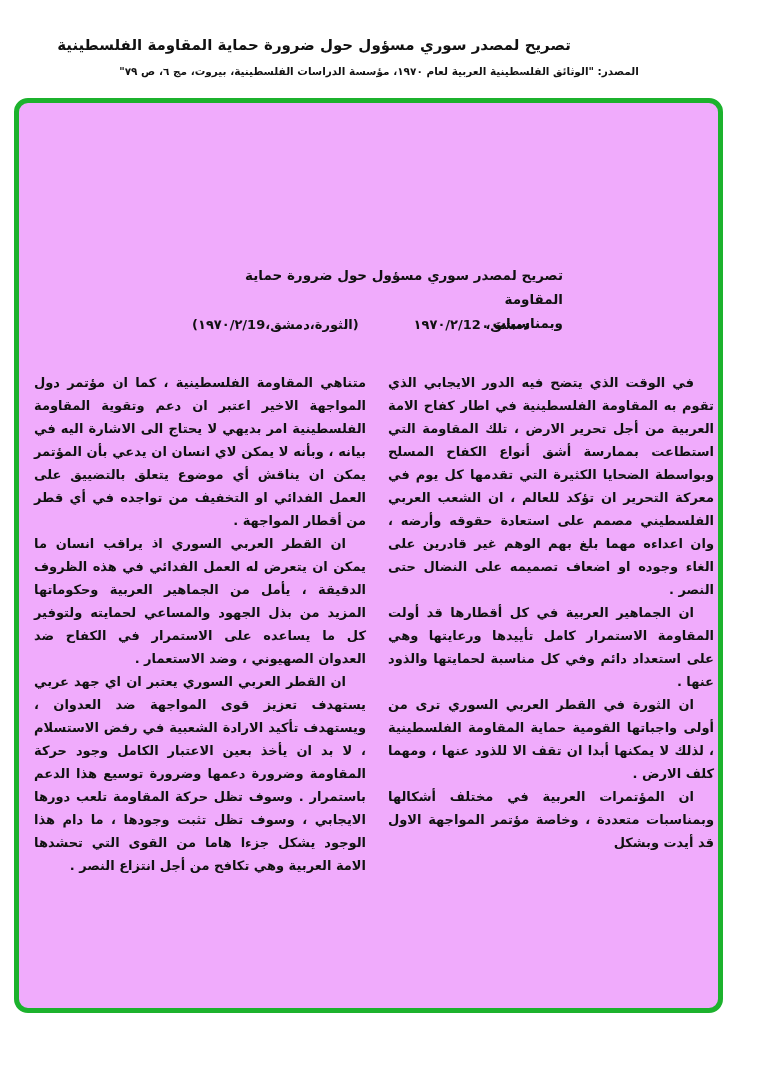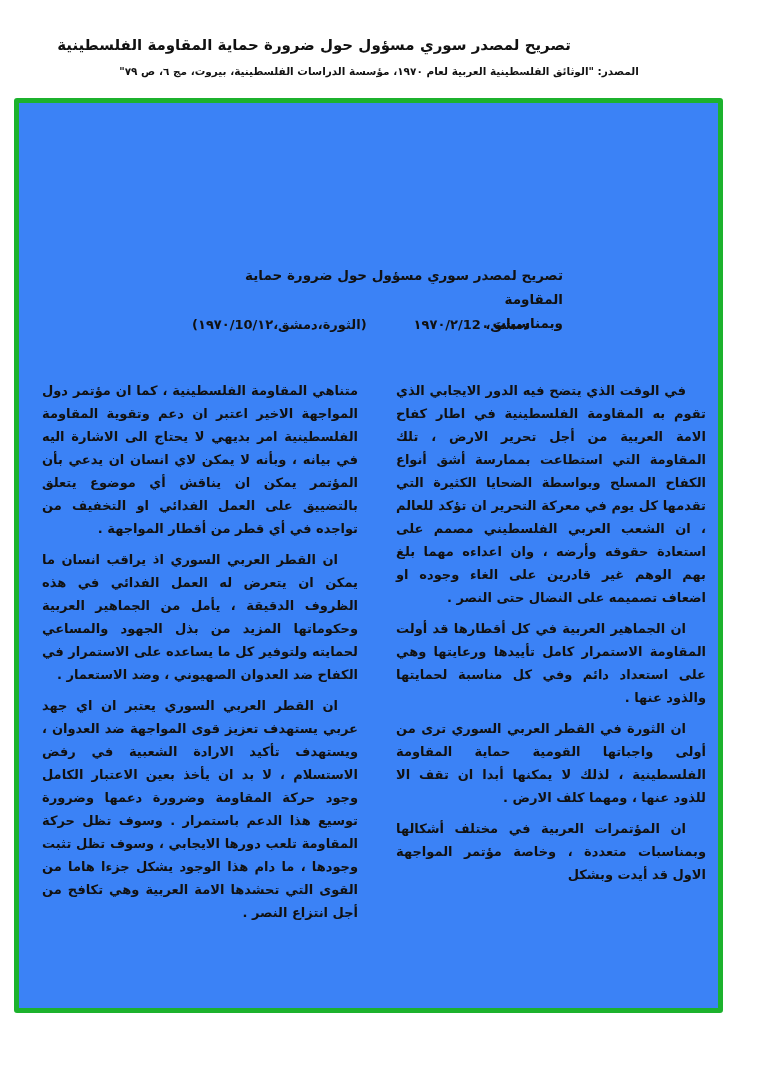--- a/index.html
+++ b/index.html
@@ -35,22 +35,22 @@
     font-size: 10.5px;
     font-weight: bold;
   }
   .doc-frame {
     position: absolute;
     left: 14px;
     top: 98px;
     width: 699px;
     height: 905px;
     border: 5px solid var(--frame-green, #1cb22d);
-    border-radius: 3px;
-    background: #3b82f6;
+    border-radius: 14px;
+    background: #f0abfc;
   }
   
   .doc-title {
     position: absolute;
     top: 160px;
     right: 155px;
     width: 365px;
     font-size: 13.5px;
     font-weight: bold;
     line-height: 24px;
@@ -77,21 +77,21 @@
   }
   .col-right {
     right: 4px;
     width: 326px;
   }
   .col-left {
     right: 352px;
     width: 332px;
   }
   .col p {
-    margin: 8px;
+    margin: 0;
     text-indent: 20px;
   }
   .col-left p:first-child {
     text-indent: 0;
   }
 </style>
 </head>
 <body style="color: rgb(17, 17, 17);">
 
 <div class="hdr-title">تصريح لمصدر سوري مسؤول حول ضرورة حماية المقاومة الفلسطينية</div>
@@ -100,21 +100,21 @@
 
 <div class="doc-frame">
 
   <div class="doc-title">
     <div>تصريح لمصدر سوري مسؤول حول ضرورة حماية المقاومة</div>
     <div>وبمناسبات .</div>
   </div>
 
   <div class="date-row">
     <span>دمشق، ١٩٧٠/٢/12</span>
-    <span>(الثورة،دمشق،١٩٧٠/10/١٢)</span>
+    <span>(الثورة،دمشق،١٩٧٠/٢/19)</span>
   </div>
 
   <div class="col col-right">
       <p>في الوقت الذي يتضح فيه الدور الايجابي الذي تقوم به المقاومة الفلسطينية في اطار كفاح الامة العربية من أجل تحرير الارض ، تلك المقاومة التي استطاعت بممارسة أشق أنواع الكفاح المسلح وبواسطة الضحايا الكثيرة التي تقدمها كل يوم في معركة التحرير ان تؤكد للعالم ، ان الشعب العربي الفلسطيني مصمم على استعادة حقوقه وأرضه ، وان اعداءه مهما بلغ بهم الوهم غير قادرين على الغاء وجوده او اضعاف تصميمه على النضال حتى النصر .</p>
       <p>ان الجماهير العربية في كل أقطارها قد أولت المقاومة الاستمرار كامل تأييدها ورعايتها وهي على استعداد دائم وفي كل مناسبة لحمايتها والذود عنها .</p>
       <p>ان الثورة في القطر العربي السوري ترى من أولى واجباتها القومية حماية المقاومة الفلسطينية ، لذلك لا يمكنها أبدا ان تقف الا للذود عنها ، ومهما كلف الارض .</p>
       <p>ان المؤتمرات العربية في مختلف أشكالها وبمناسبات متعددة ، وخاصة مؤتمر المواجهة الاول قد أيدت وبشكل</p>
     </div>
 
   <div class="col col-left">

